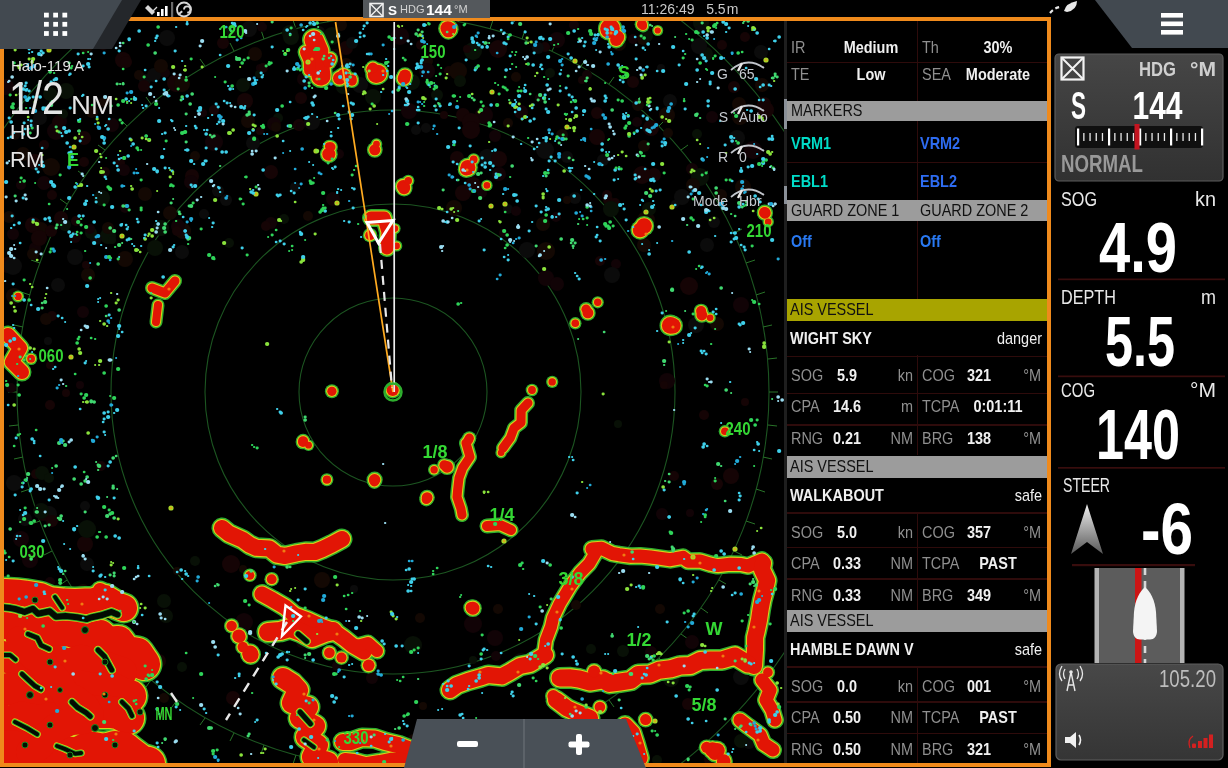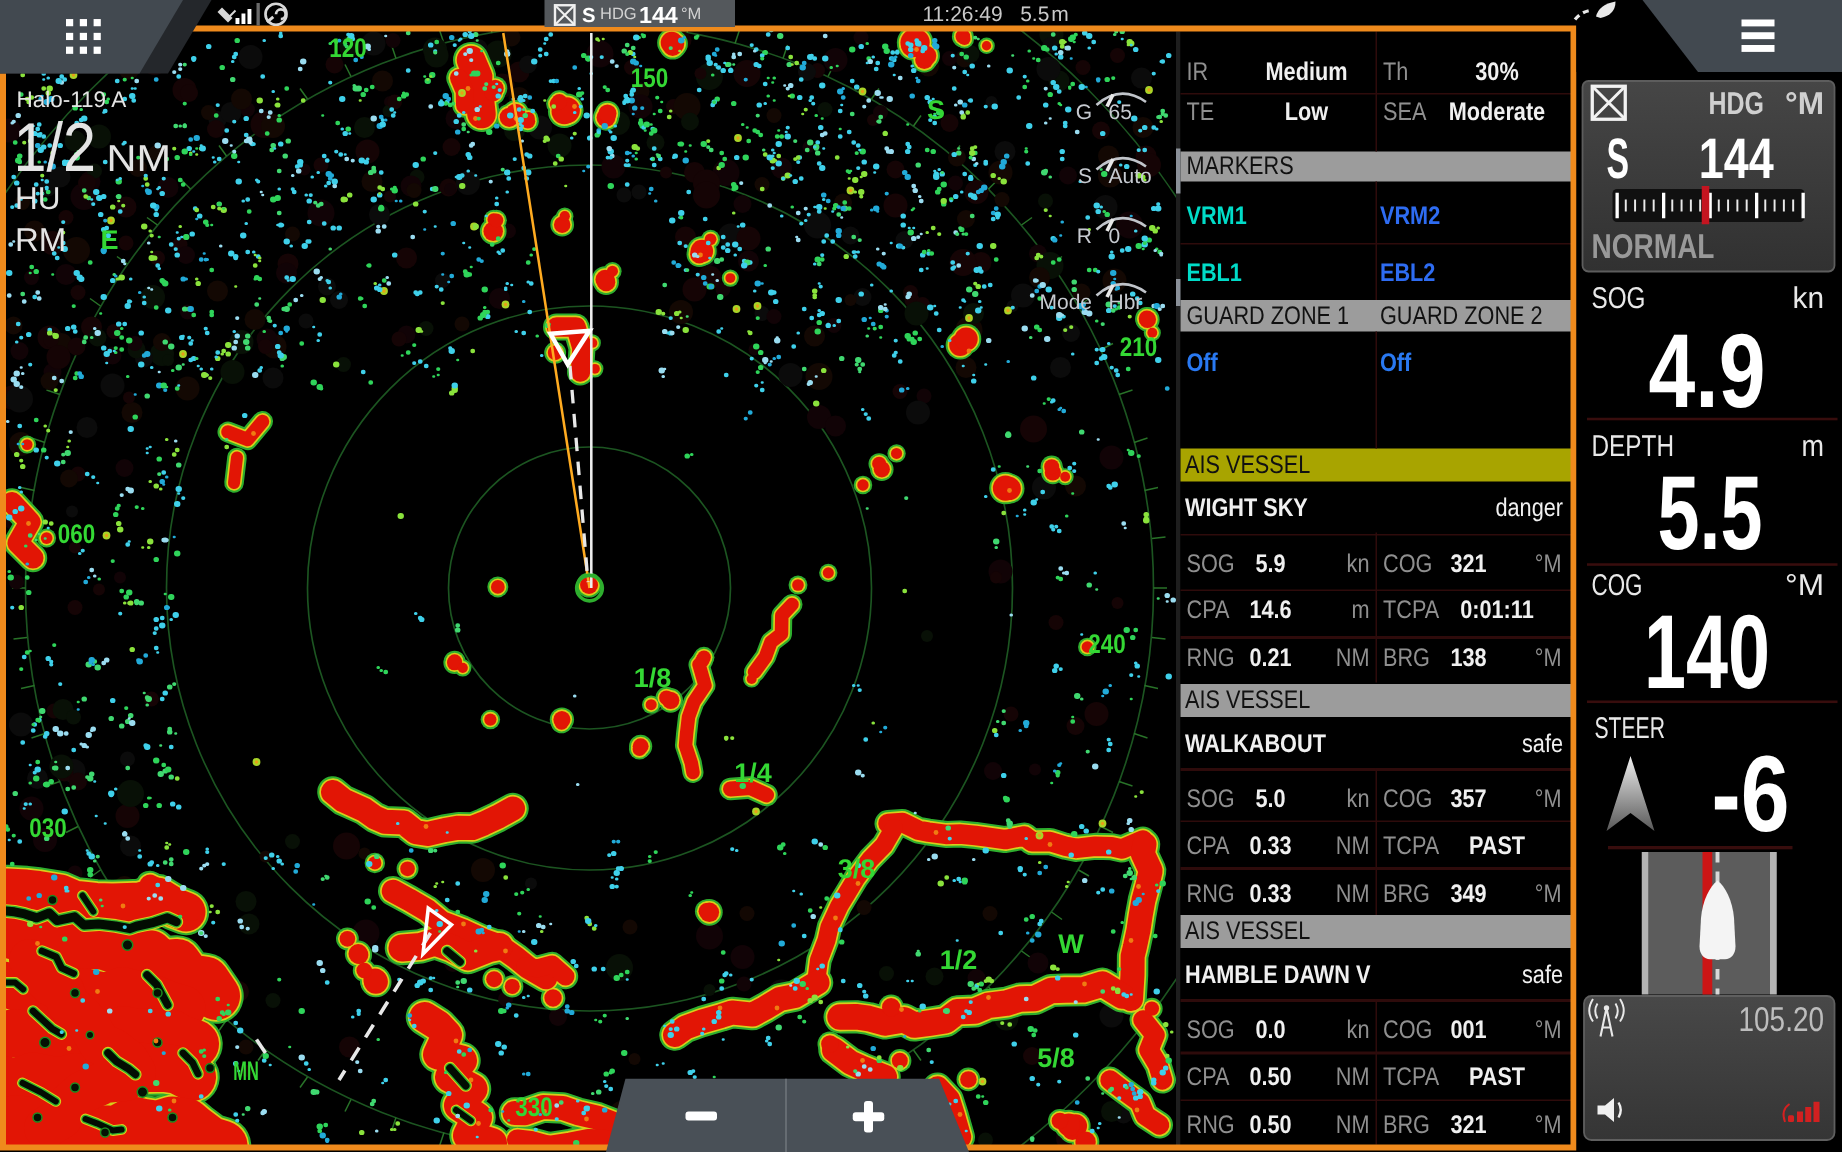--- a/index.html
+++ b/index.html
@@ -1182,21 +1182,21 @@
   </svg>
 <div style="position:absolute;left:363px;top:0;width:127px;height:18px;background:#54585c"></div>
 <svg style="position:absolute;left:363px;top:0" width="127" height="18" viewBox="363 0 127 18">
     <rect x="370" y="3.5" width="13" height="13" fill="none" stroke="#f0f0f0" stroke-width="1.6"></rect>
     <path d="M370 3.5L383 16.5M383 3.5L370 16.5" stroke="#f0f0f0" stroke-width="1.4"></path>
     <text x="388" y="14.5" font-size="13.5" font-weight="bold" fill="#fff">S</text>
     <text x="400" y="12.5" font-size="11" fill="#d2d2d2">HDG</text>
     <text x="426" y="15" font-size="15.5" font-weight="bold" fill="#fff">144</text>
     <text x="454" y="12.5" font-size="11" fill="#d2d2d2">°M</text>
   </svg>
-<div style="position:absolute;left:615px;top:2px;width:130px;height:15px;line-height:15px;font-size:14px;color:#c9c9c9">11:26:49&nbsp;&nbsp; 5.5 m</div>
+<div style="position:absolute;left:641px;top:2px;width:130px;height:15px;line-height:15px;font-size:14px;color:#c9c9c9">11:26:49&nbsp;&nbsp; 5.5 m</div>
 <svg style="position:absolute;left:0;top:0" width="220" height="50" viewBox="0 0 220 50">
     <polygon points="0,0 141,0 112,49 0,49" fill="#24272b"></polygon>
     <polygon points="0,0 122,0 93,49 0,49" fill="#424950"></polygon>
     <rect x="44.0" y="12.7" width="4.8" height="4.8" fill="#fff"></rect>
     <rect x="44.0" y="21.9" width="4.8" height="4.8" fill="#fff"></rect>
     <rect x="44.0" y="31.099999999999998" width="4.8" height="4.8" fill="#fff"></rect>
     <rect x="53.2" y="12.7" width="4.8" height="4.8" fill="#fff"></rect>
     <rect x="53.2" y="21.9" width="4.8" height="4.8" fill="#fff"></rect>
     <rect x="53.2" y="31.099999999999998" width="4.8" height="4.8" fill="#fff"></rect>
     <rect x="62.4" y="12.7" width="4.8" height="4.8" fill="#fff"></rect>

